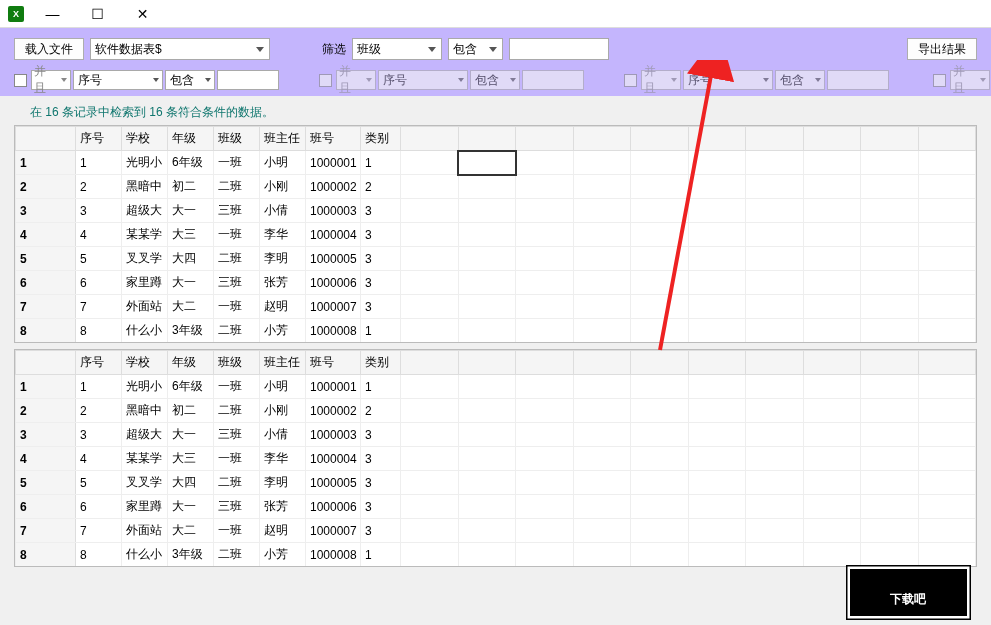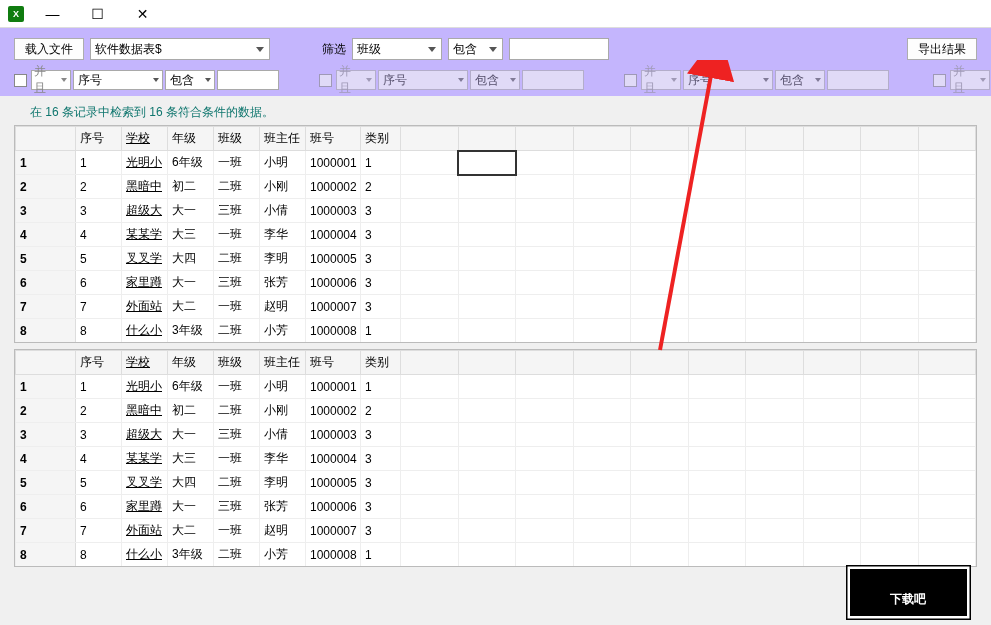--- a/index.html
+++ b/index.html
@@ -36,21 +36,21 @@
 
 .status { color: #0f766e; padding: 8px 30px 4px; font-size: 12px; }
 
 .grid-wrap { margin: 0 14px 6px; border: 1px solid #bbb; background: #fff; height: 218px; overflow: auto; position: relative; }
 .grid { border-collapse: collapse; width: 100%; table-layout: fixed; }
 .grid th { background: #f5f5f5; border: 1px solid #ddd; padding: 3px 4px; font-weight: normal; text-align: left; height: 22px; position: sticky; top: 0; }
 .grid td { border: 1px solid #eee; padding: 3px 4px; height: 24px; white-space: nowrap; overflow: hidden; }
 .grid .rownum { background: #f5f5f5; border-right: 1px solid #ddd; font-weight: bold; }
 .grid th:first-child, .grid td.rownum { width: 60px; }
 .grid th:nth-child(2), .grid td:nth-child(2) { width: 46px; }
-.grid th:nth-child(3), .grid td:nth-child(3) { width: 46px; text-decoration: underline; }
+.grid th:nth-child(3), .grid td:nth-child(3) { width: 46px; }
 .grid th:nth-child(4), .grid td:nth-child(4) { width: 46px; }
 .grid th:nth-child(5), .grid td:nth-child(5) { width: 46px; }
 .grid th:nth-child(6), .grid td:nth-child(6) { width: 46px; }
 .grid th:nth-child(7), .grid td:nth-child(7) { width: 55px; }
 .grid th:nth-child(8), .grid td:nth-child(8) { width: 40px; }
 .sel-cell { border: 2px solid #333 !important; }
 
 .arrow-overlay { position: absolute; pointer-events: none; z-index: 10; }
 .watermark { position: absolute; right: 20px; bottom: 30px; color: #bbb; font-size: 11px; z-index: 5; pointer-events: none; }
 .logo-overlay { position: absolute; right: 20px; bottom: 2px; z-index: 20; pointer-events: none; text-decoration: underline; }

